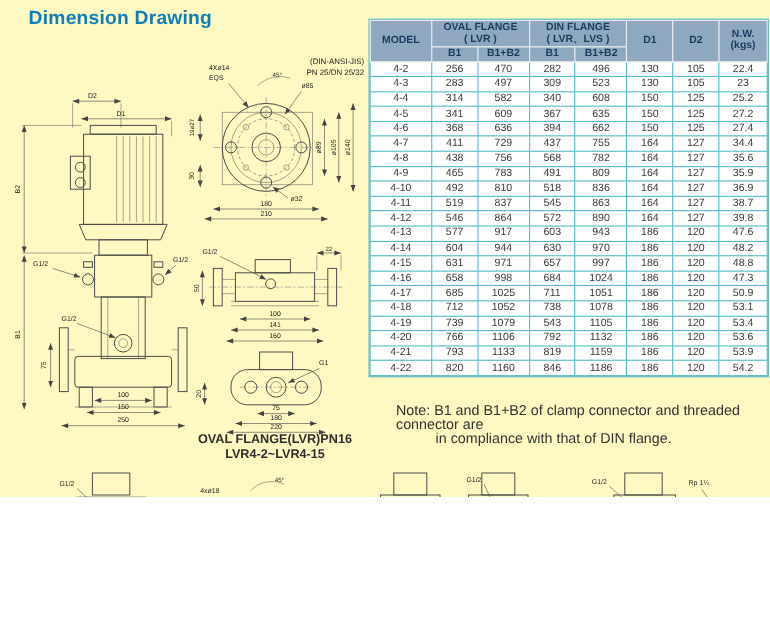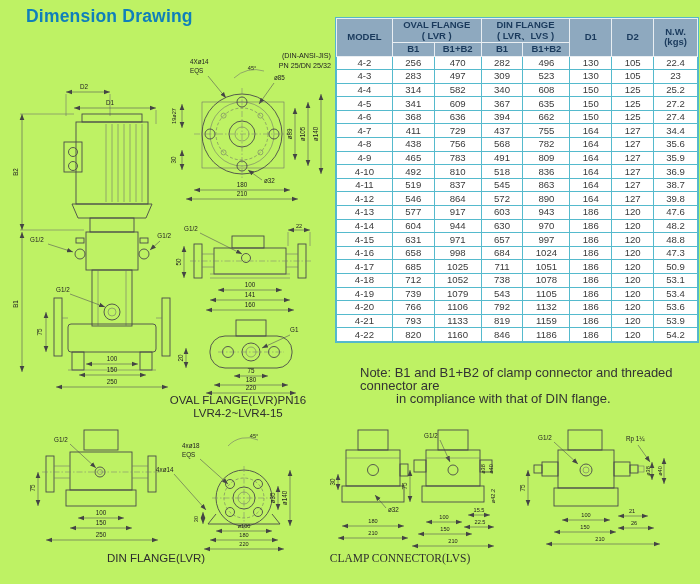--- a/index.html
+++ b/index.html
@@ -1,16 +1,16 @@
 <!DOCTYPE html>
 <html><head>
 <meta charset="utf-8">
 <style>
   html,body{margin:0;padding:0;background:#fff;}
-  .page{position:relative;width:700px;height:584px;background:#bef264;overflow:hidden;
+  .page{position:relative;width:700px;height:452px;background:#fef9c3;overflow:hidden;
         font-family:"Liberation Sans",sans-serif;}
   .title{position:absolute;left:26px;top:6px;font-size:17.5px;font-weight:bold;
          color:#0f7fba;letter-spacing:.2px;}
   svg{position:absolute;overflow:visible;}
   svg .ln{fill:none;stroke:#4a4a4a;stroke-width:.9;}
   svg .tn{fill:none;stroke:#6a6a6a;stroke-width:.55;}
   svg .dm{fill:none;stroke:#555;stroke-width:.6;marker-start:url(#arrS);marker-end:url(#arrE);}
   svg .ld{fill:none;stroke:#555;stroke-width:.6;marker-end:url(#arrE);}
   svg .cl{fill:none;stroke:#777;stroke-width:.5;stroke-dasharray:6 2 1.5 2;}
   svg .dsh{fill:none;stroke:#666;stroke-width:.55;stroke-dasharray:3 2;}
@@ -189,21 +189,21 @@
     <line class="ld" x1="118" y1="17" x2="90" y2="30"></line>
     <line class="dm" x1="14" y1="30" x2="14" y2="50"></line>
     <text transform="rotate(-90 11 40)" x="11" y="40">20</text>
     <text x="79" y="55">75</text>
     <line class="dm" x1="62" y1="58" x2="96" y2="58"></line>
     <text x="79" y="64">180</text>
     <line class="dm" x1="42" y1="67" x2="116" y2="67"></line>
     <text x="79" y="72">220</text>
     <line class="dm" x1="34" y1="75" x2="124" y2="75"></line>
   </svg>
-  <div class="cap cap2" style="left:148px;top:394px;width:180px;">
+  <div class="cap cap2" style="left:160px;top:394px;width:180px;font-weight:bold;">
     <div>OVAL FLANGE(LVR)PN16</div>
     <div>LVR4-2~LVR4-15</div>
   </div>
 
   <table class="spec-table">
     <colgroup>
       <col style="width:56px">
         <col style="width:42px">
         <col style="width:47px">
       <col style="width:42px">

